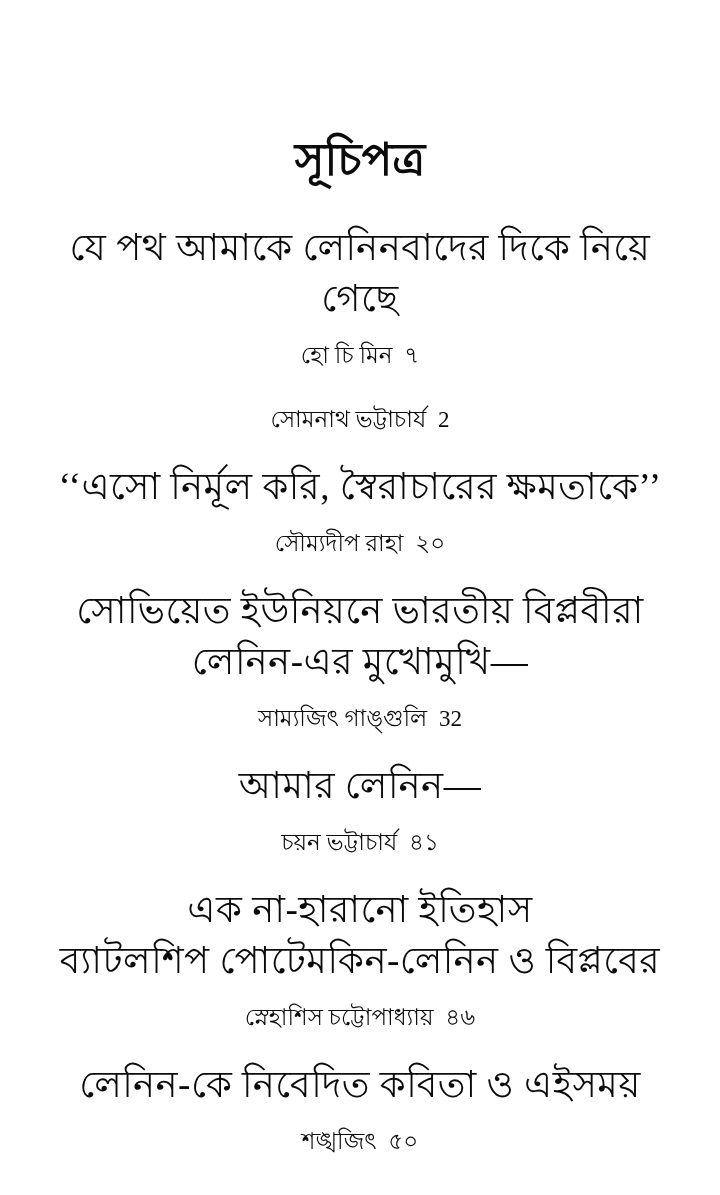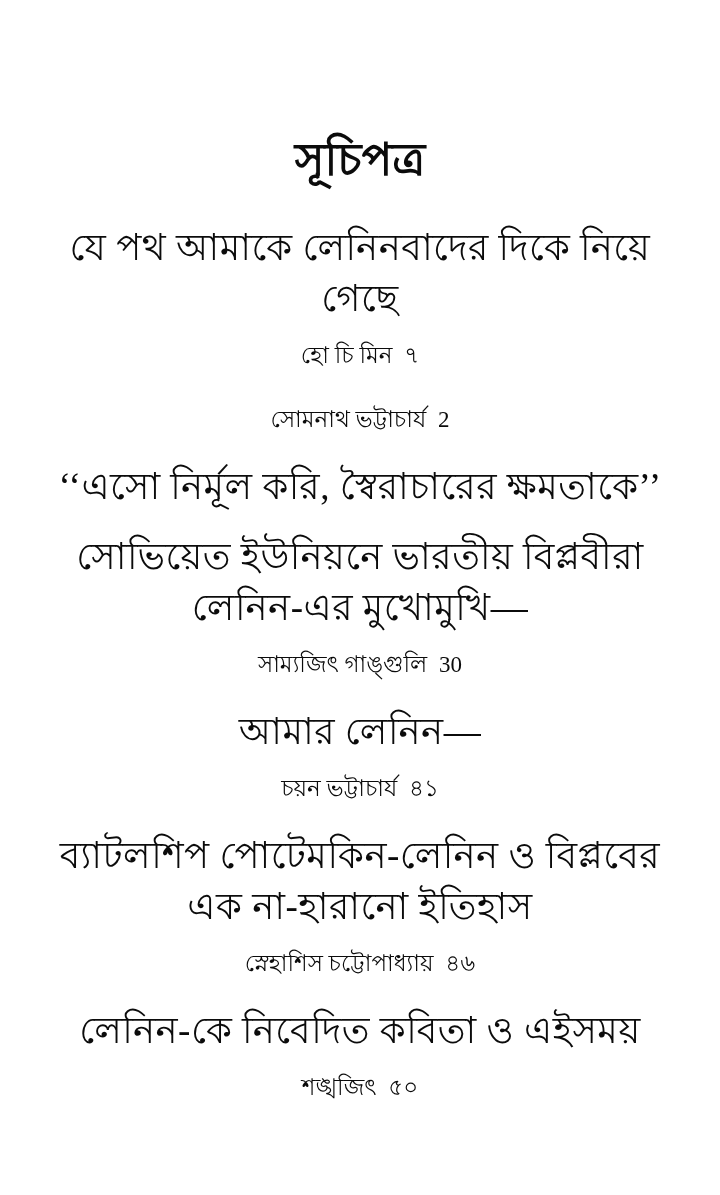--- a/index.html
+++ b/index.html
@@ -64,42 +64,46 @@
 
   <section class="entry">
     <div class="entry-byline">
       <span>সোমনাথ ভট্টাচার্য</span>
       <span class="pgnum">2</span>
     </div>
   </section>
 
   <section class="entry">
     <div class="entry-title">‘‘এসো নির্মূল করি, স্বৈরাচারের ক্ষমতাকে’’</div>
+    <div class="entry-byline">
+      <span>সৌম্যদীপ রাহা</span>
+      <span class="pgnum">২০</span>
+    </div>
   </section>
 
   <section class="entry">
     <div class="entry-title">সোভিয়েত ইউনিয়নে ভারতীয় বিপ্লবীরা</div>
     <div class="entry-title">লেনিন-এর মুখোমুখি—</div>
     <div class="entry-byline">
       <span>সাম্যজিৎ গাঙ্গুলি</span>
-      <span class="pgnum">30</span>
+      <span class="pgnum">32</span>
     </div>
   </section>
 
   <section class="entry">
     <div class="entry-title">আমার লেনিন—</div>
     <div class="entry-byline">
       <span>চয়ন ভট্টাচার্য</span>
       <span class="pgnum">৪১</span>
     </div>
   </section>
 
   <section class="entry">
+    <div class="entry-title">এক না-হারানো ইতিহাস</div>
     <div class="entry-title">ব্যাটলশিপ পোটেমকিন-লেনিন ও বিপ্লবের</div>
-    <div class="entry-title">এক না-হারানো ইতিহাস</div>
     <div class="entry-byline">
       <span>স্নেহাশিস চট্টোপাধ্যায়</span>
       <span class="pgnum">৪৬</span>
     </div>
   </section>
 
   <section class="entry">
     <div class="entry-title">লেনিন-কে নিবেদিত কবিতা ও এইসময়</div>
     <div class="entry-byline">
       <span>শঙ্খজিৎ</span>

